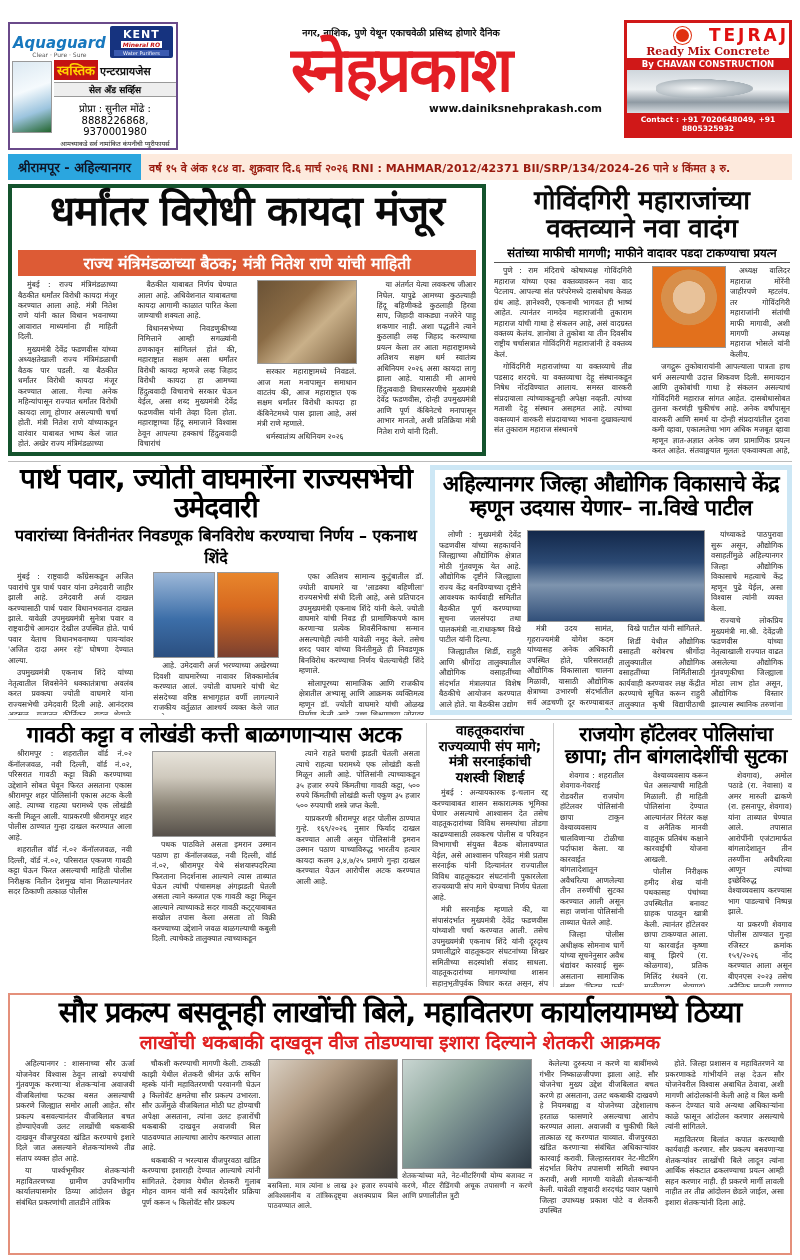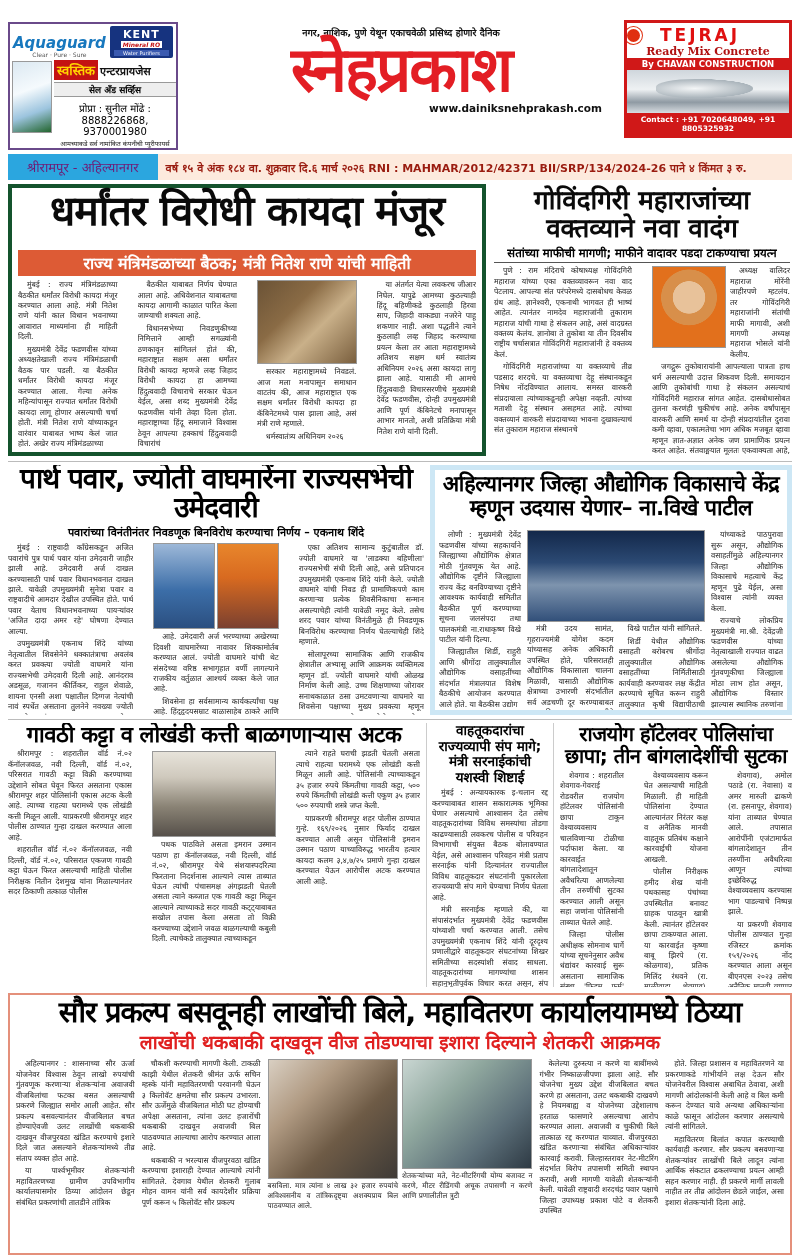--- a/index.html
+++ b/index.html
@@ -27,32 +27,32 @@
   .prop-line { font-weight:normal; font-size:10px; text-align:center; margin-top:4px; }
   .note-line { font-size:6.5px; text-align:center; margin-top:2px; color:#222; }
   .addr-line { font-weight:bold; font-size:6.5px; text-align:center; border-top:1px solid #999; margin-top:2px; padding:1px 0; }
 
   .masthead { flex:1; text-align:center; padding-top:20px; }
   .mast-tagline { font-size:9.5px; color:#111; font-weight:bold; margin-bottom:2px; }
   .mast-title { color:#e31e24; font-size:62px; font-weight:bold; line-height:0.95; letter-spacing:-2px; }
   .mast-site { text-align:right; font-size:10.5px; font-weight:bold; color:#111; padding-right:14px; margin-top:2px; }
 
   .ad-right { width:168px; height:118px; margin-top:14px; border:3px solid #d01818; background:#fff; display:flex; flex-direction:column; overflow:hidden; }
-  .tejraj-row { display:flex; align-items:center; justify-content:flex-start; gap:20px; padding:2px 0 0; }
+  .tejraj-row { display:flex; align-items:center; justify-content:flex-end; gap:20px; padding:2px 0 0; }
   .sun-icon { width:13px; height:13px; border-radius:50%; background:#e03010; box-shadow:0 0 0 2px #fff, 0 0 0 3px #e03010; }
   .tejraj { color:#e01010; font-weight:bold; font-size:17px; letter-spacing:3px; }
   .readymix { color:#b01212; font-weight:bold; font-size:11px; text-align:center; font-family:"DejaVu Serif", serif; }
   .chavan { background:#d01818; color:#fff; font-weight:bold; font-size:8.5px; text-align:center; padding:1px 0; }
   .truck-photo { flex:1; background:linear-gradient(180deg,#cfd6dc 0%,#eef1f3 45%,#8f9aa3 75%,#d8dde1 100%); position:relative; }
   .truck-photo:after { content:""; position:absolute; left:18%; top:20%; width:60%; height:45%; background:radial-gradient(ellipse at 40% 50%, #f4f6f7 0%, #aab4bb 70%, transparent 72%); border-radius:40%; }
   .contact-strip { background:#d01818; color:#fff; font-weight:bold; font-size:7.5px; text-align:center; padding:2px 0; }
 
   
   .dateline { display:flex; height:26px; margin-top:2px; }
-  .edition-box { background:#2ba6df; color:#701a75; font-weight:normal; font-size:13px; display:flex; align-items:center; padding:0 19px; white-space:nowrap; }
+  .edition-box { background:#2ba6df; color:#0f172a; font-weight:bold; font-size:13px; display:flex; align-items:center; padding:0 10px; white-space:nowrap; }
   .date-strip { flex:1; background:#fdeadd; color:#9a1c10; font-weight:bold; font-size:11px; display:flex; align-items:center; padding:0 8px; white-space:nowrap; overflow:hidden; }
 
   
   .para { font-size:7.6px; line-height:1.38; text-align:justify; color:#1c1c1c; text-indent:9px; margin-bottom:2px; }
   .cols { display:flex; gap:20px; overflow:hidden; }
   .col { flex:1; overflow:hidden; }
   .photo { border:1px solid #999; }
 
   
   .row1 { display:flex; gap:6px; margin-top:4px; height:272px; }
@@ -64,21 +64,21 @@
 
   .gov-article { flex:1; padding:2px 2px 0; overflow:hidden; }
   .gov-headline { font-size:26px; font-weight:bold; text-align:center; line-height:1.08; color:#0a0a0a; }
   .gov-subhead { font-size:11.5px; font-weight:bold; text-align:center; border-bottom:1px solid #555; padding:3px 0 2px; margin-bottom:3px; }
   .gov-photo { float:left; width:74px; height:82px; background:radial-gradient(circle at 50% 38%, #e8c29a 0 26%, #d88f4a 27% 45%, #e2701c 46% 100%); margin:0 4px 2px 0; }
 
   
   .row2 { display:flex; gap:6px; margin-top:5px; height:254px; border-top:1px solid #bbb; padding-top:3px; }
   .parth-article { width:416px; overflow:hidden; }
   .parth-headline { font-size:28px; font-weight:bold; text-align:center; line-height:1.02; letter-spacing:-1px; }
-  .parth-subhead { font-size:11px; font-weight:bold; text-align:center; margin:2px 0 4px; }
+  .parth-subhead { font-size:16px; font-weight:bold; text-align:center; margin:2px 0 4px; }
   .dual-photos { display:flex; gap:2px; margin-bottom:3px; }
   .parth-photo { flex:1; height:86px; background:linear-gradient(180deg,#9db8d8 0%,#3c6ea8 55%,#2b4f80 100%); }
   .jyoti-photo { flex:1; height:86px; background:linear-gradient(180deg,#e8862c 0%,#d86a20 40%,#7a4030 100%); }
 
   .vikhe-article { flex:1; border:5px solid #cde7f5; padding:2px 4px; overflow:hidden; }
   .vikhe-headline { font-size:21.5px; font-weight:bold; text-align:center; line-height:1.1; letter-spacing:-0.5px; }
   .vikhe-body { display:flex; gap:6px; margin-top:11px; overflow:hidden; }
   .vikhe-left { width:82px; }
   .vikhe-center { width:178px; }
   .vikhe-photo { width:100%; height:92px; background:linear-gradient(180deg,#13284a 0%,#2c4a74 35%,#7e94ae 60%,#32507a 100%); margin-bottom:2px; }

